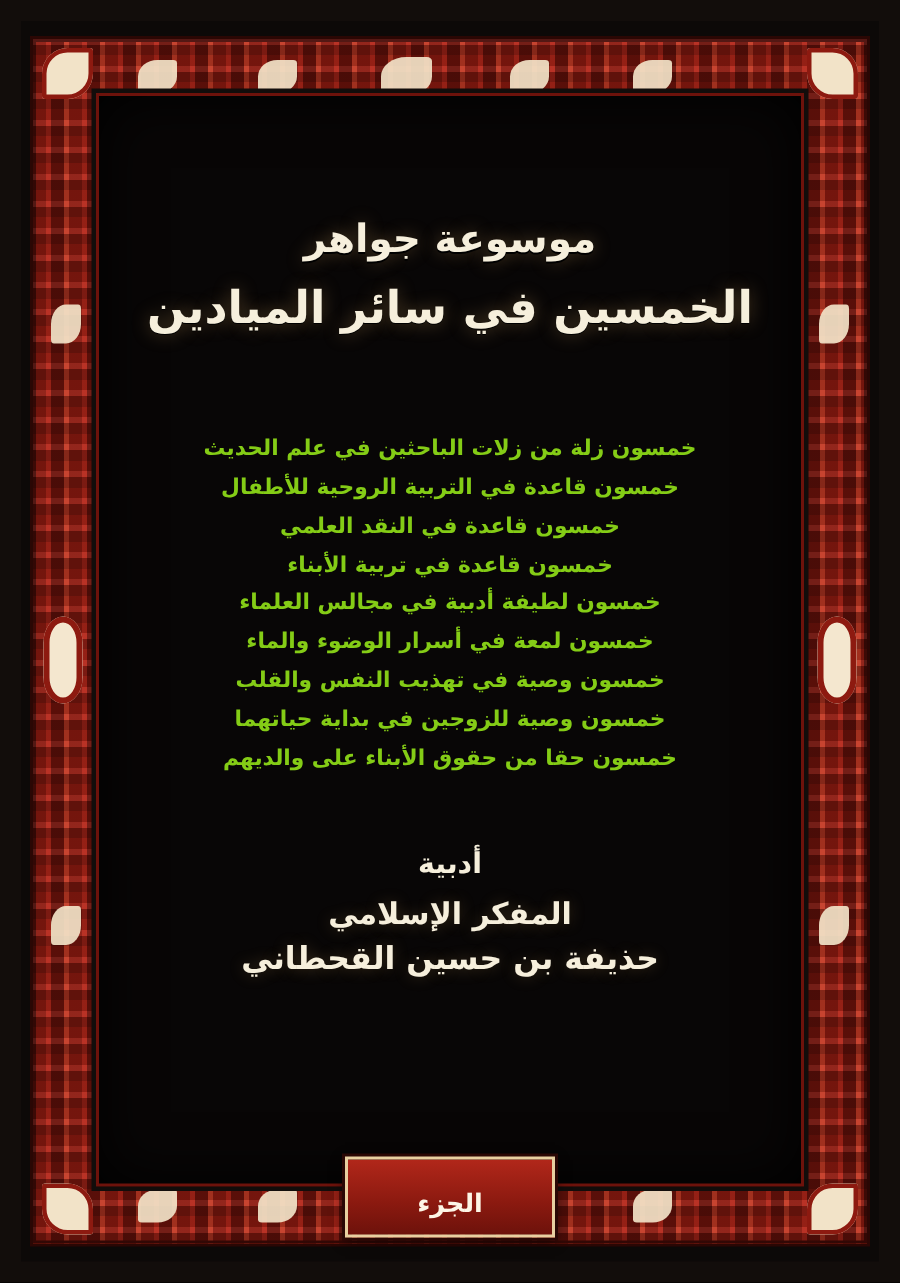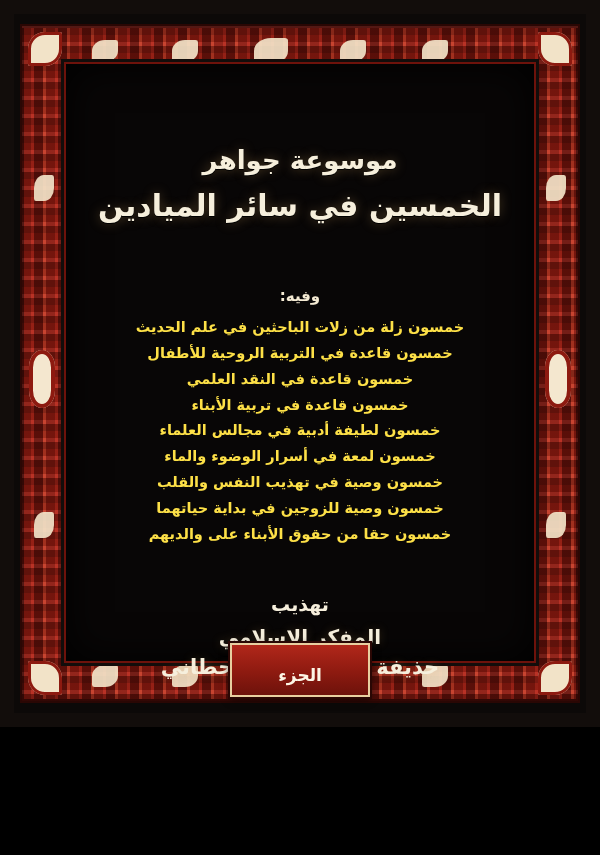--- a/index.html
+++ b/index.html
@@ -10,21 +10,21 @@
   body {
     width: 600px;
     height: 855px;
     overflow: hidden;
     font-family: "DejaVu Sans", "Liberation Sans", sans-serif;
   }
 
   .cover {
     position: relative;
     width: 600px;
-    height: 727px;
+    height: 855px;
     background: #0a0706;
     box-sizing: border-box;
   }
 
   
   .outer-frame {
     position: absolute;
     left: 0; top: 0; right: 0; bottom: 0;
     background: #0c0908;
     border: 14px solid #120d0b;
@@ -105,21 +105,21 @@
   }
   .contents-list {
     list-style: none;
     margin: 0;
     padding: 0;
   }
   .contents-list li {
     font-size: 14.5px;
     font-weight: bold;
     line-height: 1.78;
-    color: #fde047;
+    color: #84cc16;
     white-space: nowrap;
   }
 
   
   .author-block {
     margin-top: 46px;
     text-align: center;
     color: #f6efdc;
   }
   .author-label {
@@ -211,36 +211,35 @@
   </div>
 
   <div class="inner-panel">
 
     <div class="title-block">
       <div class="title-line title-1">موسوعة جواهر</div>
       <div class="title-line title-2">الخمسين في سائر الميادين</div>
     </div>
 
     <div class="contents">
-      <div class="contents-head">وفيه:</div>
       <ul class="contents-list">
         <li>خمسون زلة من زلات الباحثين في علم الحديث</li>
         <li>خمسون قاعدة في التربية الروحية للأطفال</li>
         <li>خمسون قاعدة في النقد العلمي</li>
         <li>خمسون قاعدة في تربية الأبناء</li>
         <li>خمسون لطيفة أدبية في مجالس العلماء</li>
         <li>خمسون لمعة في أسرار الوضوء والماء</li>
         <li>خمسون وصية في تهذيب النفس والقلب</li>
         <li>خمسون وصية للزوجين في بداية حياتهما</li>
         <li>خمسون حقا من حقوق الأبناء على والديهم</li>
       </ul>
     </div>
 
     <div class="author-block">
-      <div class="author-label">تهذيب</div>
+      <div class="author-label">أدبية</div>
       <div class="author-role">المفكر الإسلامي</div>
       <div class="author-name">حذيفة بن حسين القحطاني</div>
     </div>
 
     <div class="volume-badge">
       <div class="volume-line1">الجزء</div>
     </div>
 
   </div>
 </div>

